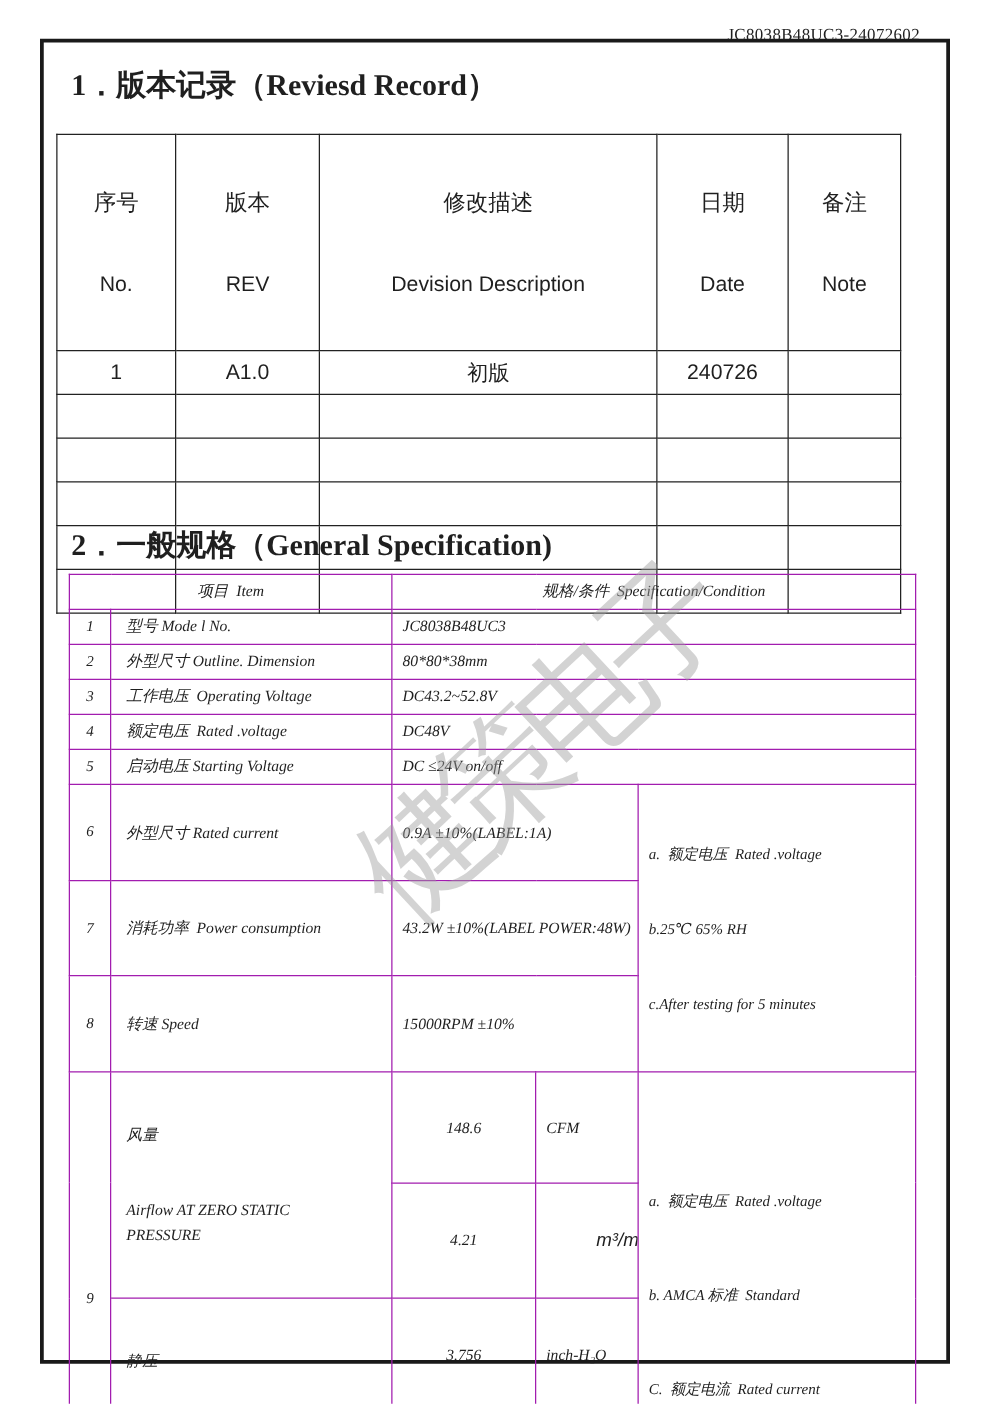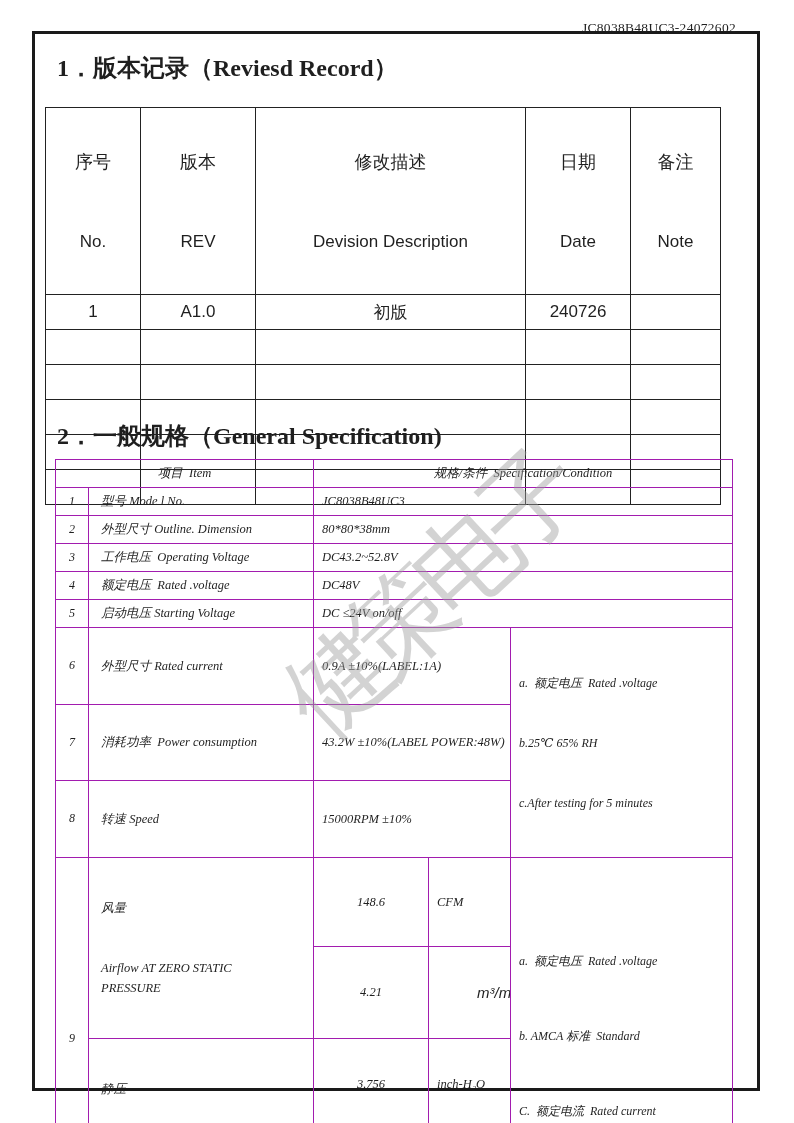--- a/index.html
+++ b/index.html
@@ -45,21 +45,21 @@
     font-family: "Liberation Sans", "DejaVu Sans", sans-serif;
     font-size: 17px;
   }
   .rev-table td, .rev-table th {
     border: 1.5px solid #222;
     text-align: center;
     vertical-align: middle;
     font-weight: normal;
   }
   .rev-table th { height: 72px; font-size: 18px; }
-  .rev-table th .en { font-size: 17px; margin-top: 16px; }
+  .rev-table th .en { font-size: 17px; margin-top: 2px; }
   .rev-table td { height: 35px; }
 
   
   .spec-table {
     position: absolute;
     left: 55px; top: 459px;
     width: 677px;
     font-size: 12.5px;
   }
   .spec-table td {

